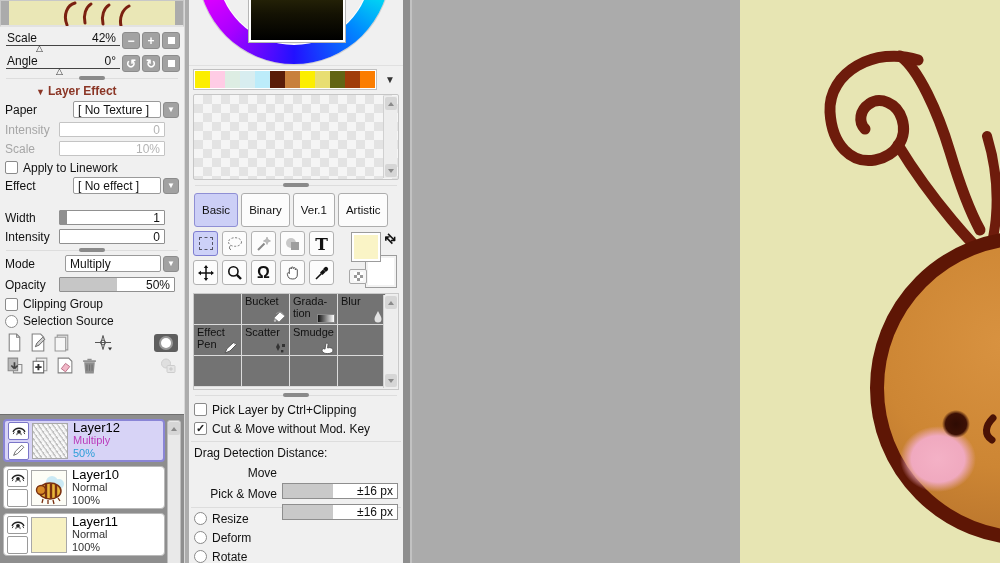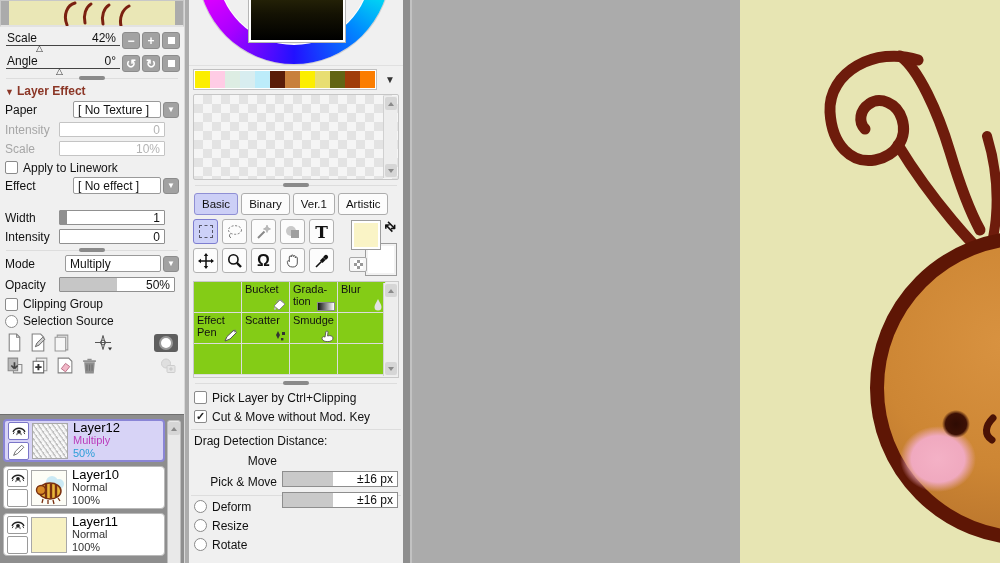--- a/index.html
+++ b/index.html
@@ -29,21 +29,21 @@
   .slider-val { position:absolute; right:68px; bottom:5px; }
   .btn3 { position:absolute; right:4px; bottom:1px; display:flex; gap:2px; }
   .gbtn { width:18px; height:17px; background:#A2A2A2; border:1px solid #8C8C8C; border-radius:3px; color:#fff;
           font-weight:bold; font-size:12px; display:flex; align-items:center; justify-content:center; line-height:1; }
   .gbtn .sq { width:7px; height:7px; background:#fff; }
 
   .grip { height:9px; display:flex; align-items:center; justify-content:center; position:relative; }
   .grip::before { content:""; position:absolute; left:6px; right:6px; top:50%; border-top:1px solid #DDD; }
   .grip span { position:relative; width:26px; height:4px; background:#8A8A8A; border-radius:2px; }
 
-  .section-head { color:#8B3626; font-weight:bold; padding:2px 5px; }
+  .section-head { color:#8B3626; font-weight:bold; padding:2px 5px;margin-left:31px; }
   .section-head .tri { font-size:9px; margin-right:3px; }
 
   .dd { display:flex; align-items:center; margin-left:auto; }
   .dd-box { width:88px; height:17px; background:#fff; border:1px solid #9A9A9A; border-radius:2px; padding:0 4px;
             display:flex; align-items:center; white-space:nowrap; overflow:hidden; }
   .dd-btn { width:16px; height:16px; margin-left:2px; background:#A2A2A2; border:1px solid #8C8C8C; border-radius:3px;
             color:#fff; font-size:8px; display:flex; align-items:center; justify-content:center; }
   .field { position:relative; width:106px; height:15px; background:#fff; border:1px solid #909090; border-radius:1px; margin-left:auto; }
   .field .fill { position:absolute; left:0; top:0; bottom:0; background:#C6C6C6; }
   .field .v { position:absolute; right:4px; top:0; line-height:14px; }
@@ -100,37 +100,37 @@
   .sw { width:15px; height:17px; }
   .dd-tri { margin-left:8px; font-size:10px; color:#333; }
   #scratchpad { position:relative; margin:2px 4px 0; height:86px; border:1px solid #C6C6C6; border-radius:2px; background-color:#F5F5F5;
                 background-image:linear-gradient(45deg,#E3E3E3 25%,transparent 25%,transparent 75%,#E3E3E3 75%),
                                  linear-gradient(45deg,#E3E3E3 25%,transparent 25%,transparent 75%,#E3E3E3 75%);
                 background-size:18px 18px; background-position:0 0,9px 9px; }
   .vscroll { position:absolute; right:1px; top:1px; bottom:1px; width:14px; background:#EDEDED; border-left:1px solid #D0D0D0; }
   .vscroll .sbtn { margin-top:1px; } .vscroll .sbtn.bot { position:absolute; bottom:1px; left:1px; }
 
   #tool-tabs { display:flex; gap:3px; padding:4px 5px 2px; }
-  .tab { height:22px; padding:1px 7px; background:#FCFCFC; border:1px solid #ADADAD; border-radius:3px;
+  .tab { height:34px; padding:1px 7px; background:#FCFCFC; border:1px solid #ADADAD; border-radius:3px;
          font-size:11.5px; display:flex; align-items:center; }
   .tab.active { background:#CCCFF6; border-color:#8F8FD4; }
 
   #tools-zone { position:relative; height:62px; padding:2px 4px; }
   .tool-btn { position:absolute; width:25px; height:25px; background:#FCFCFC; border:1px solid #B2B2B2; border-radius:3px;
               display:flex; align-items:center; justify-content:center; font-size:15px; }
   .tool-btn.active { background:#CDD1F8; border-color:#7E7ED0; }
   .dashed-sq { width:14px; height:13px; border:1px dashed #556; background:transparent; }
   #fg-swatch { position:absolute; left:162px; top:3px; width:30px; height:30px; background:#FAF4C6; border:1px solid #9C9C9C; box-shadow:inset 0 0 0 2px #fff; z-index:2; }
   #bg-swatch { position:absolute; left:176px; top:26px; width:32px; height:33px; background:#fff; border:1px solid #9C9C9C; box-shadow:inset 0 0 0 2px #f2f2f2; }
   #swap-cols { position:absolute; left:196px; top:2px; font-size:13px; color:#111; transform:rotate(45deg); font-weight:bold; }
   #trans-btn { position:absolute; left:160px; top:40px; }
 
   #brush-grid { position:relative; margin:2px 4px 0; border:1px solid #C9C9C9; background:#EFEFEF; height:97px; }
   .bg-inner { display:grid; grid-template-columns:repeat(4,48px); grid-auto-rows:31px; }
-  .bcell { border-right:1px solid #DCDCDC; border-bottom:1px solid #DCDCDC; background:#84cc16; position:relative;
+  .bcell { border-right:1px solid #DCDCDC; border-bottom:1px solid #DCDCDC; background:#737373; position:relative;
            font-size:11px; line-height:11.5px; padding:2px 1px 0 3px; word-break:break-word; }
   .bicon { position:absolute; right:2px; bottom:1px; }
 
   .opt-row { display:flex; align-items:center; height:17px; padding:0 5px; margin-top:2px; }
   .sep { border-top:1px solid #DDD; margin:4px 2px 2px; }
   .drag-row { display:flex; align-items:center; height:19px; padding:0 5px; margin-top:2px; }
   .drag-lab { width:88px; text-align:right; padding-right:5px; }
   .drag-field { position:relative; flex:1; height:16px; background:#fff; border:1px solid #8E8E8E;margin-top:36px; }
   .drag-field .fill { position:absolute; left:0; top:0; bottom:0; width:44%; background:#C9C9C9; }
   .drag-field .v { position:absolute; right:4px; top:0; line-height:15px; }
@@ -605,25 +605,25 @@
     <div class="drag-row">
       <span class="drag-lab">Pick &amp; Move</span>
       <span class="drag-field">
         <span class="fill"></span>
           <span class="v">±16 px</span>
         </span>
     </div>
     <div class="sep"></div>
     <div class="opt-row">
       <span class="radio"></span>
-      <span>Deform</span>
+      <span>Resize</span>
     </div>
     <div class="opt-row">
       <span class="radio"></span>
-      <span>Resize</span>
+      <span>Deform</span>
     </div>
     <div class="opt-row">
       <span class="radio"></span>
       <span>Rotate</span>
     </div>
   </div>
 
   <div id="panel-edge"></div>
   <div id="workspace"></div>
 

